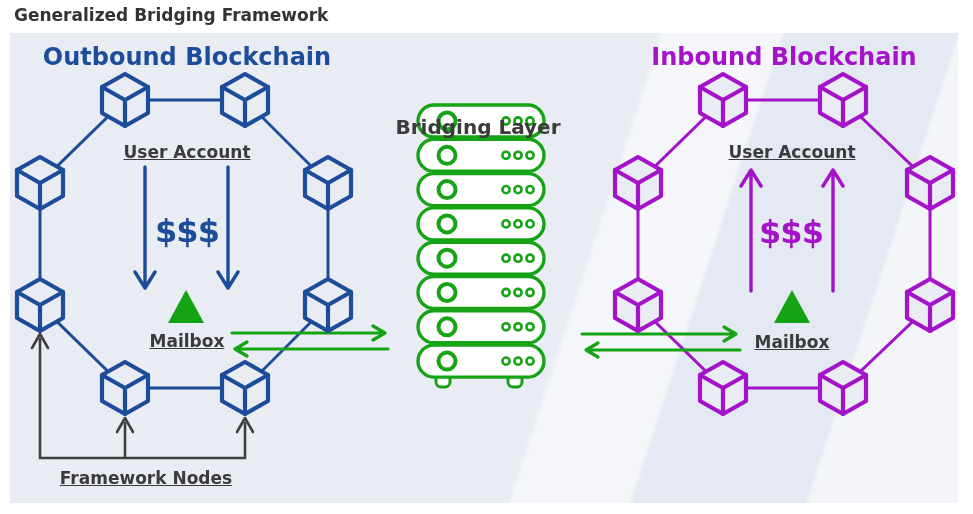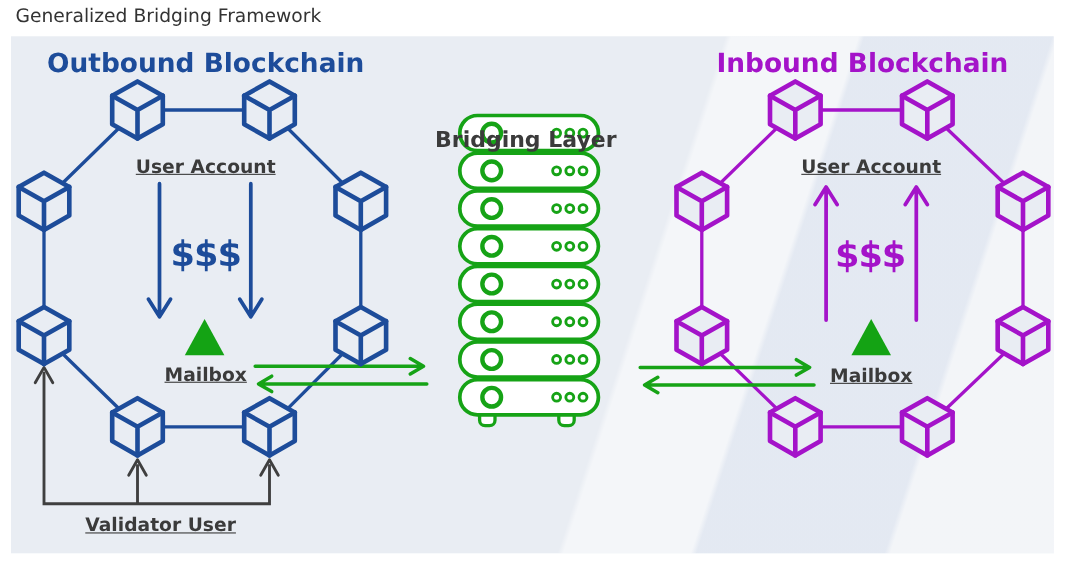--- a/index.html
+++ b/index.html
@@ -20,21 +20,21 @@
     position:absolute;left:10px;top:33px;width:948px;height:470px;
     background:
       linear-gradient(108deg,
         rgba(255,255,255,0) 59%, rgba(255,255,255,0.5) 59.5%,
         rgba(255,255,255,0.5) 70%, rgba(214,223,240,0.28) 70.5%,
         rgba(214,223,240,0.28) 86%, rgba(255,255,255,0.45) 86.5%),
       var(--panel-bg);
   }
   svg.layer{position:absolute;left:0;top:0;}
   .lbl{position:absolute;font-weight:bold;white-space:nowrap;transform:translate(-50%,-50%);color:var(--text-dark);}
-  .page-title{position:absolute;left:14px;top:5px;font-size:17px;font-weight:normal;color:#333333;white-space:nowrap;}
+  .page-title{position:absolute;left:14px;top:5px;font-size:17px;font-weight:bold;color:#333333;white-space:nowrap;}
   .chain-title{font-size:24px;}
   .t-blue{color:var(--outbound-blue);}
   .t-purple{color:var(--inbound-purple);}
   .bridge-title{font-size:20px;margin-top:48px;}
   .small-lbl{font-size:17px;text-decoration:underline;}
   .money{font-size:32px;letter-spacing:-1px;}
   .edge-out{stroke:var(--outbound-blue);stroke-width:3;fill:none;}
   .edge-in{stroke:var(--inbound-purple);stroke-width:3;fill:none;}
   .cube-out{color:var(--outbound-blue);}
   .cube-in{color:var(--inbound-purple);}
@@ -140,17 +140,17 @@
     </g>
 </svg>
 
 <div class="lbl chain-title t-blue" style="left:187px;top:57px;text-align:center;">Outbound Blockchain</div>
 <div class="lbl chain-title t-purple" style="left:784px;top:57px;">Inbound Blockchain</div>
 <div class="lbl bridge-title" style="left:478px;top:79px;">Bridging Layer</div>
 
 <div class="lbl small-lbl" style="left:187px;top:152px;">User Account</div>
 <div class="lbl money t-blue" style="left:187px;top:231px;">$$$</div>
 <div class="lbl small-lbl" style="left:187px;top:341px;">Mailbox</div>
-<div class="lbl small-lbl" style="left:146px;top:478px;">Validator User</div>
+<div class="lbl small-lbl" style="left:146px;top:478px;">Framework Nodes</div>
 
 <div class="lbl small-lbl" style="left:792px;top:152px;">User Account</div>
 <div class="lbl money t-purple" style="left:791px;top:232px;">$$$</div>
 <div class="lbl small-lbl" style="left:792px;top:342px;">Mailbox</div>
 
 </body></html>

